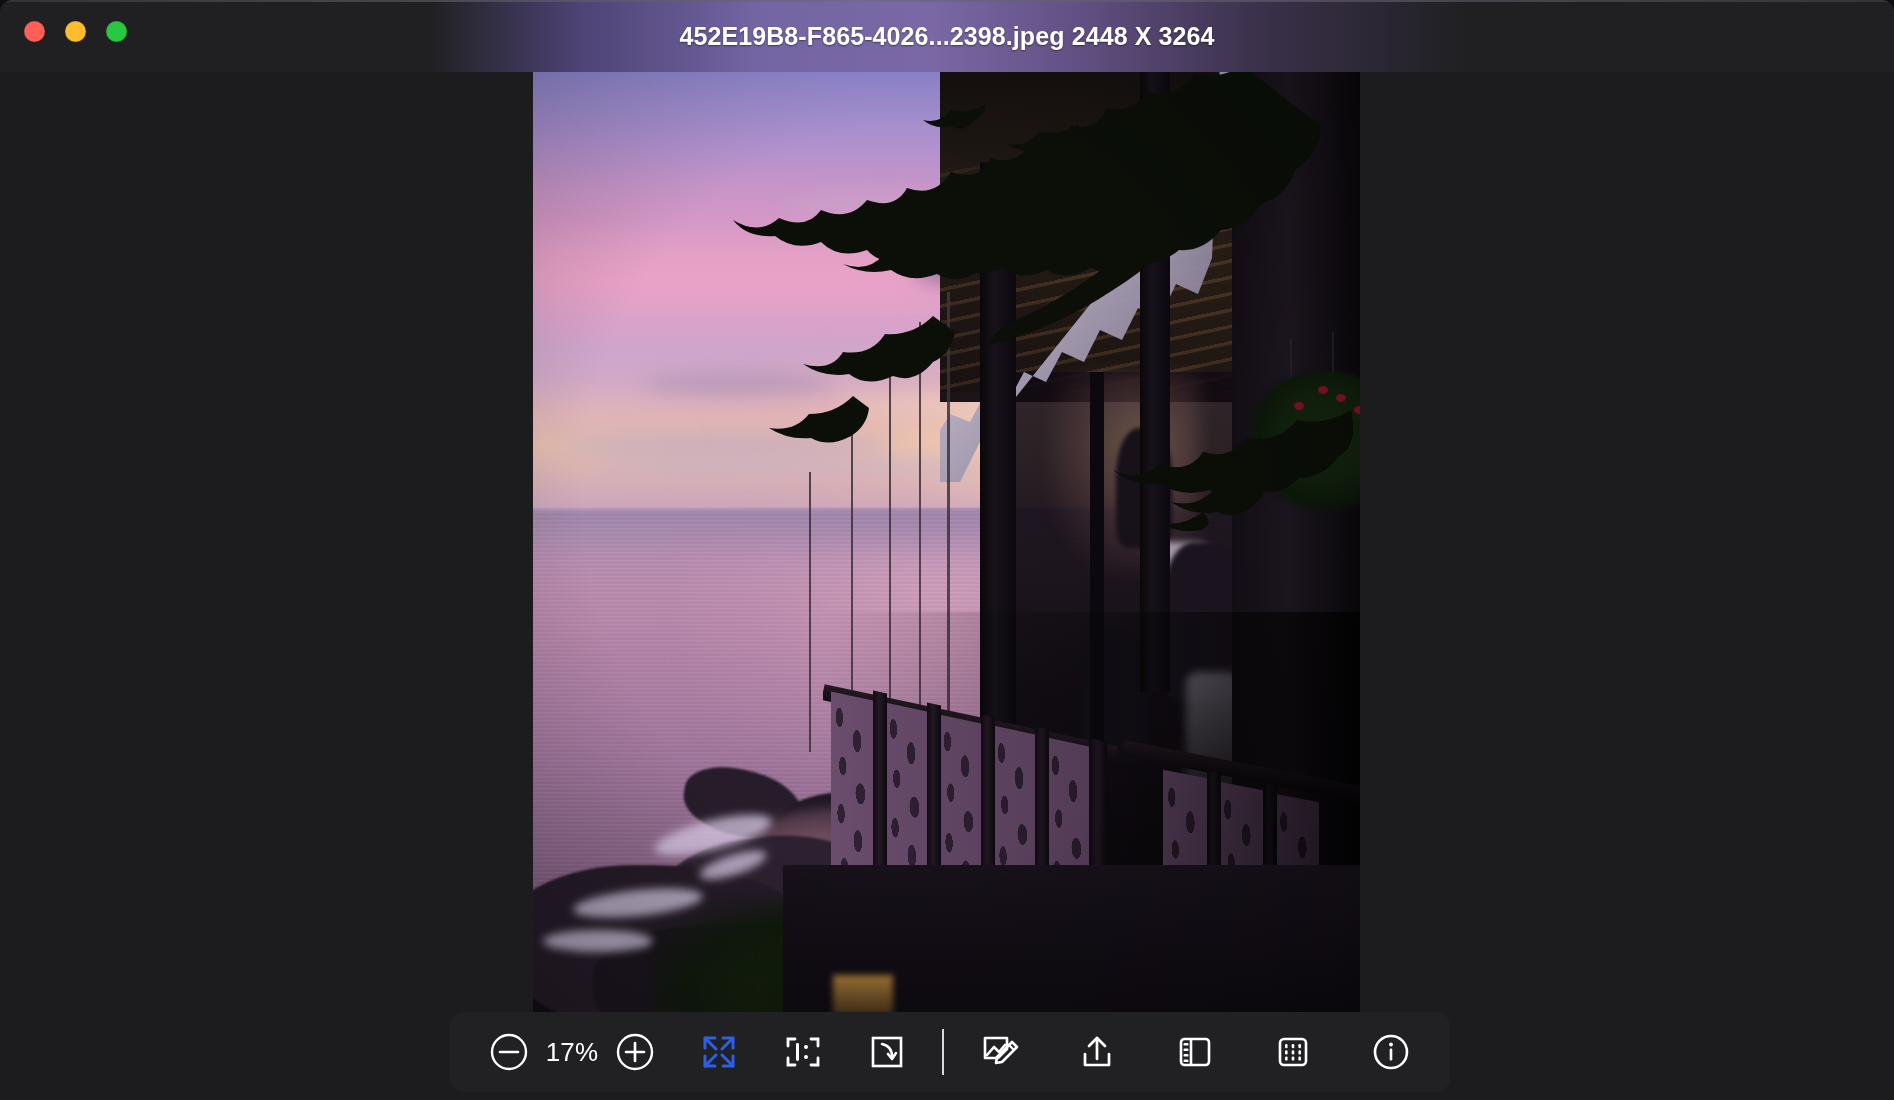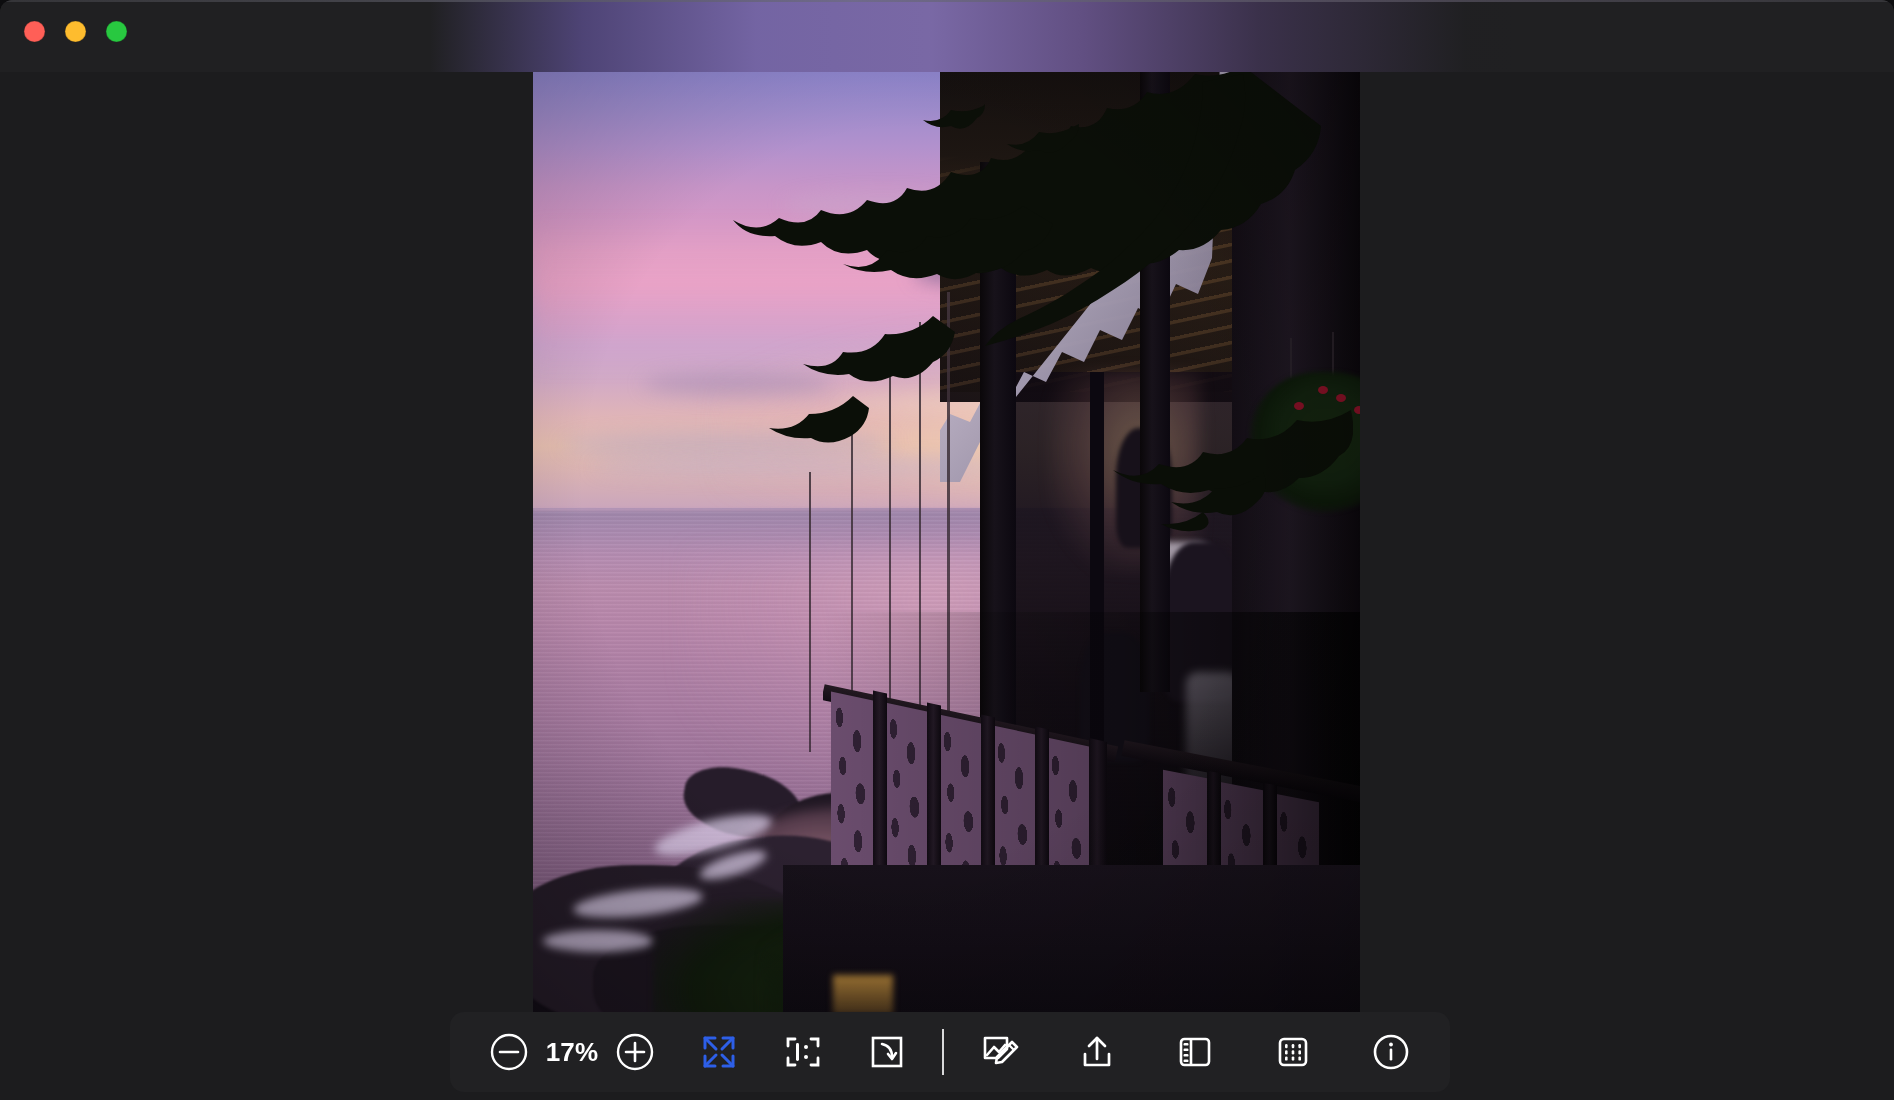--- a/index.html
+++ b/index.html
@@ -379,21 +379,21 @@
     z-index:30;
   }
   .tb-item {
     display:flex; align-items:center; justify-content:center;
     height:58px;
     cursor:pointer;
     flex:0 0 auto;
   }
   .tb-icon { width:62px; }
   .zoom-pct {
-    color:#fff; font-size:26px; font-weight:bold;
+    color:#fff; font-size:26px; font-weight:normal;
     width:118px; text-align:center; letter-spacing:.2px;
   }
   .tb-sep {
     width:2px; height:46px; background:#e9e9ea;
     margin:0 24px; flex:0 0 auto; opacity:.92;
   }
   .sp-sm { width:22px; flex:0 0 auto; }
   .sp-md { width:36px; flex:0 0 auto; }
 </style>
 </head>
@@ -405,20 +405,21 @@
     <div class="titlebar-vibrancy"></div>
     <div class="titlebar-hairline"></div>
   </div>
 
   <div class="traffic">
     <div class="tl red"></div>
     <div class="tl yellow"></div>
     <div class="tl green"></div>
   </div>
 
+  <div class="title-text">452E19B8-F865-4026...2398.jpeg 2448 X 3264</div>
 
 
   <div class="canvas">
 
     <div class="photo">
 
       <div class="sky"></div>
       <div class="sky-pinkband"></div>
       <div class="sky-glow"></div>
       <div class="cloud c1"></div>

